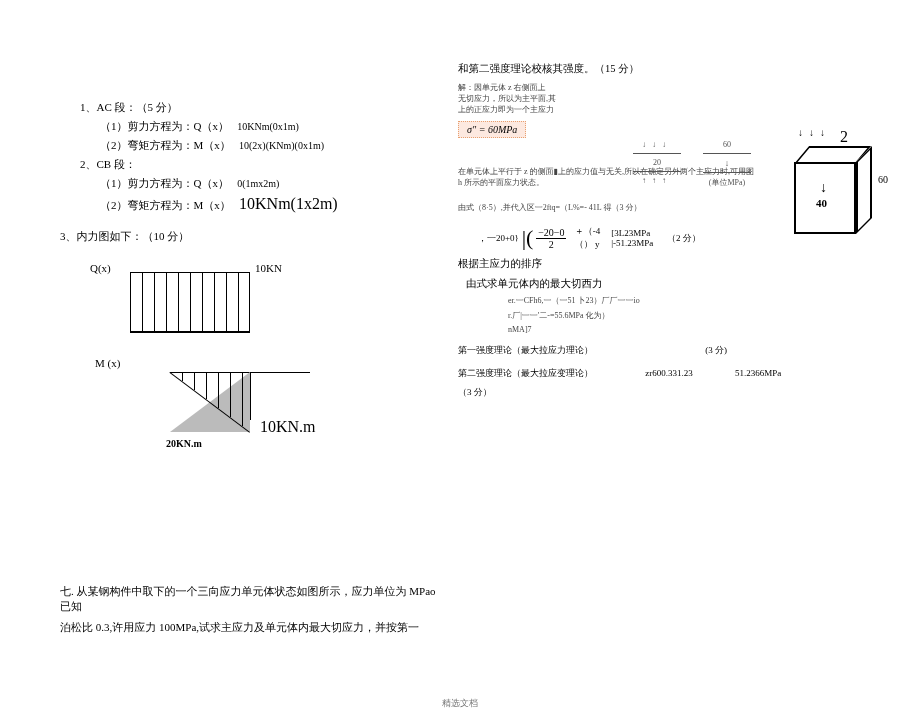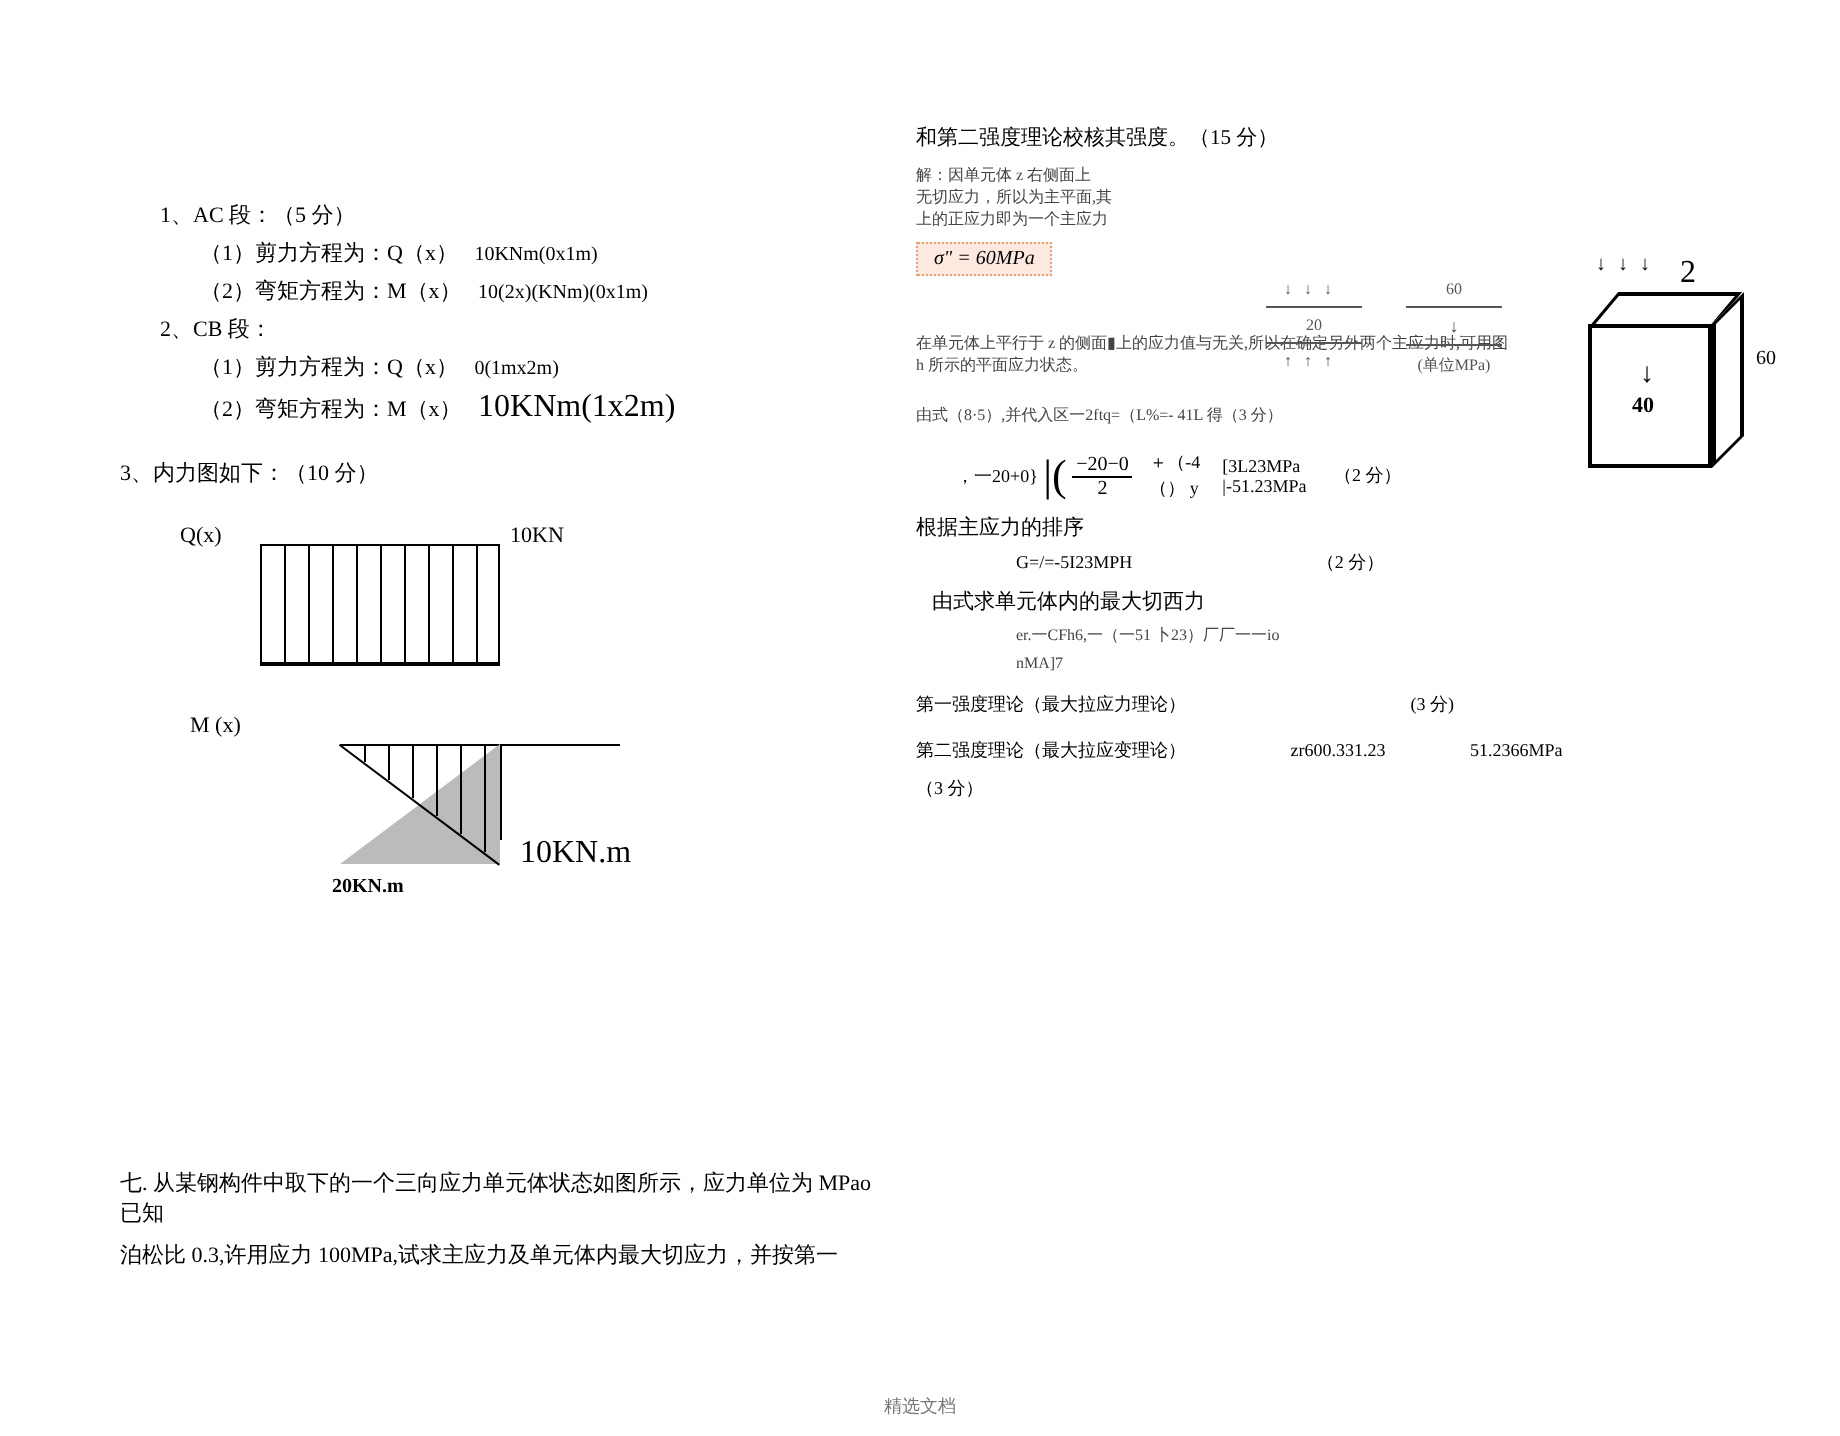--- a/index.html
+++ b/index.html
@@ -232,27 +232,24 @@
     &nbsp;&nbsp;
     <span class="small" style="display:inline-block; vertical-align:middle;">
       <span>[3L23MPa</span><br>
       <span>|-51.23MPa</span>
     </span>
     &nbsp;&nbsp;&nbsp;
     <span class="small">（2 分）</span>
   </div>
 
   <div class="line mt6 bold10">根据主应力的排序</div>
-  <div class="line indent3 small">
-    <span>G=/=-5I23MPH</span>
-    <span style="margin-left:90px;">（2 分）</span>
-  </div>
 
   <div class="line mt6 bold10" style="padding-left:8px;">由式求单元体内的最大切西力</div>
   <div class="line indent3 tiny">er.一CFh6,一（一51 卜23）厂厂一一io</div>
+  <div class="line indent3 tiny">r.厂|一一'二-=55.6MPa 化为）</div>
   <div class="line indent3 tiny">nMA]7</div>
 
   <div class="line small mt10">
     <span>第一强度理论（最大拉应力理论）</span>
     <span style="margin-left:110px;">(3 分)</span>
   </div>
 
   <div class="line small mt10">
     <span>第二强度理论（最大拉应变理论）</span>
     <span style="margin-left:50px;">zr600.331.23</span>

